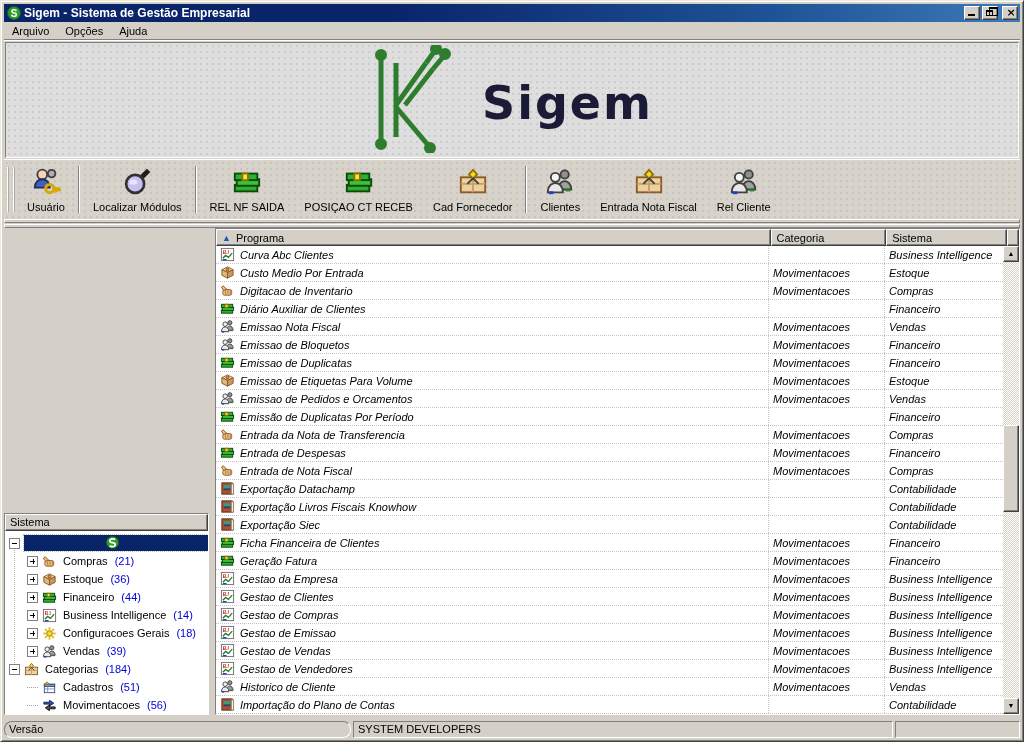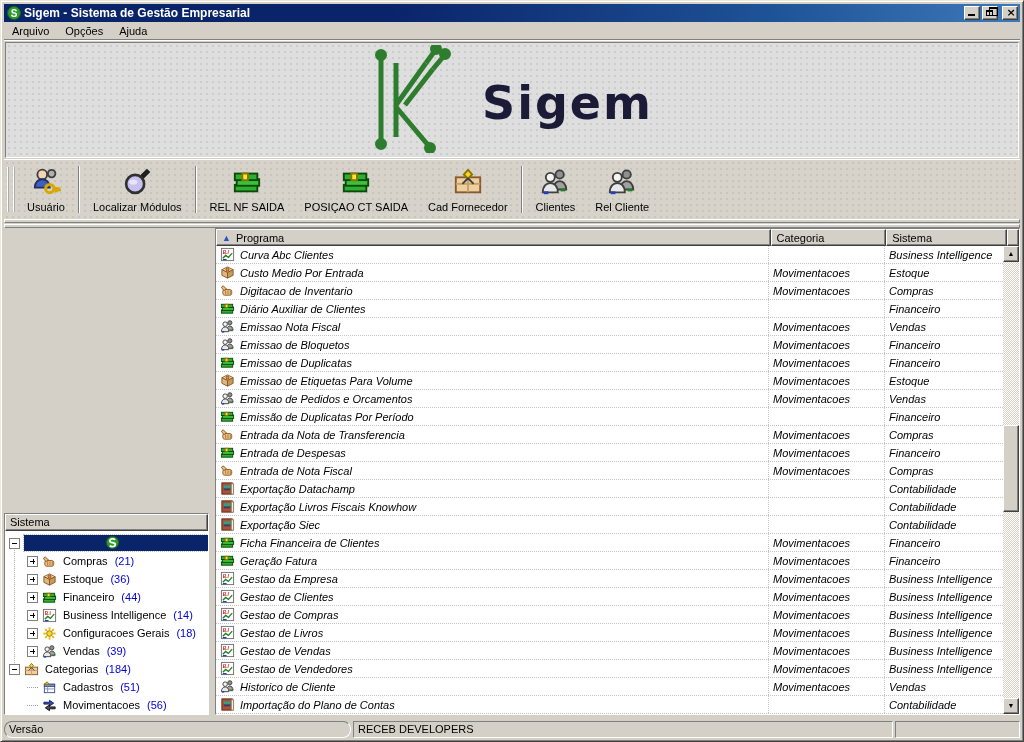--- a/index.html
+++ b/index.html
@@ -230,21 +230,21 @@
         <div class="tb-icon">
           <span style="display: flex;">
             <svg width="30" height="30" viewBox="0 0 16 16">
               <rect x="1.5" y="9.5" width="12" height="3.5" fill="#2fae2f" stroke="#0c4a0c"></rect>
               <rect x="2.5" y="6.5" width="12" height="3.5" fill="#3cc13c" stroke="#0c4a0c"></rect>
               <rect x="1.5" y="3.5" width="12" height="3.5" fill="#2fae2f" stroke="#0c4a0c"></rect>
               <rect x="5.5" y="3.5" width="3" height="3.5" fill="#ffe13a" stroke="#8a7500"></rect>
             </svg>
           </span>
         </div>
-        <div class="tb-label">POSIÇAO CT SAIDA</div>
+        <div class="tb-label">POSIÇAO CT RECEB</div>
       </div>
       <div class="tb-btn">
         <div class="tb-icon">
           <span style="display: flex;">
             <svg width="30" height="30" viewBox="0 0 16 16">
               <rect x="1.5" y="5.5" width="13" height="8" fill="#ecd0a0" stroke="#8a5a2a"></rect>
               <line x1="1.5" y1="9" x2="14.5" y2="9" stroke="#c8a068"></line>
               <line x1="8" y1="5.5" x2="8" y2="13.5" stroke="#c8a068"></line>
               <polygon points="8,1.5 10.2,4 8,6.2 5.8,4" fill="#ffd42a" stroke="#8a7500"></polygon>
               <line x1="8" y1="6" x2="5" y2="9" stroke="#404040"></line>
@@ -267,20 +267,35 @@
               <rect x="11" y="11.5" width="2.5" height="1.5" fill="#208020"></rect>
             </svg>
           </span>
         </div>
         <div class="tb-label">Clientes</div>
       </div>
       <div class="tb-btn">
         <div class="tb-icon">
           <span style="display: flex;">
             <svg width="30" height="30" viewBox="0 0 16 16">
+              <rect x="1.5" y="5.5" width="13" height="8" fill="#ecd0a0" stroke="#8a5a2a"></rect>
+              <line x1="1.5" y1="9" x2="14.5" y2="9" stroke="#c8a068"></line>
+              <line x1="8" y1="5.5" x2="8" y2="13.5" stroke="#c8a068"></line>
+              <polygon points="8,1.5 10.2,4 8,6.2 5.8,4" fill="#ffd42a" stroke="#8a7500"></polygon>
+              <line x1="8" y1="6" x2="5" y2="9" stroke="#404040"></line>
+              <line x1="8" y1="6" x2="11" y2="9" stroke="#404040"></line>
+            </svg>
+          </span>
+        </div>
+        <div class="tb-label">Entrada Nota Fiscal</div>
+      </div>
+      <div class="tb-btn">
+        <div class="tb-icon">
+          <span style="display: flex;">
+            <svg width="30" height="30" viewBox="0 0 16 16">
               <circle cx="10.5" cy="4" r="2.2" fill="#909090" stroke="#404040"></circle>
               <path d="M7 12c0-3 2-4.5 3.5-4.5S14 9 14 12z" fill="#a0a0a0" stroke="#404040"></path>
               <circle cx="5.5" cy="5.5" r="2.4" fill="#f5f5f5" stroke="#404040"></circle>
               <path d="M1.5 13.5c0-3.5 2.2-5 4-5s4 1.5 4 5z" fill="#e8e8e8" stroke="#404040"></path>
               <rect x="2" y="13" width="2.5" height="1.5" fill="#2040c0"></rect>
               <rect x="11" y="11.5" width="2.5" height="1.5" fill="#208020"></rect>
             </svg>
           </span>
         </div>
         <div class="tb-label">Rel Cliente</div>
@@ -877,21 +892,21 @@
               <span class="row-icon">
                 <span style="display: flex;">
                   <svg width="15" height="15" viewBox="0 0 16 16">
                     <rect x="1.5" y="1.5" width="13" height="13" fill="#fff" stroke="#707070"></rect>
                     <text x="3" y="7" font-size="5" font-weight="bold" fill="#d02020" font-family="sans-serif">B.I</text>
                     <polyline points="3,12 6,9 9,11 13,6.5" fill="none" stroke="#208020" stroke-width="1.4"></polyline>
                     <line x1="3" y1="13.5" x2="7" y2="13.5" stroke="#2040c0" stroke-width="1.4"></line>
                   </svg>
                 </span>
               </span>
-              <span>Gestao de Livros</span>
+              <span>Gestao de Emissao</span>
             </div>
             <div class="cell cell-categoria">Movimentacoes</div>
             <div class="cell cell-sistema">Business Intelligence</div>
           </div>
           <div class="list-row">
             <div class="cell cell-programa">
               <span class="row-icon">
                 <span style="display: flex;">
                   <svg width="15" height="15" viewBox="0 0 16 16">
                     <rect x="1.5" y="1.5" width="13" height="13" fill="#fff" stroke="#707070"></rect>
@@ -963,16 +978,16 @@
       <div class="vscroll">
         <div class="sbtn up">▲</div>
         <div class="sthumb"></div>
         <div class="sbtn down">▼</div>
       </div>
     </div>
   </div>
 
   <div class="statusbar">
     <div class="sb-panel sb-1">Versão</div>
-    <div class="sb-panel sb-2">RECEB DEVELOPERS</div>
+    <div class="sb-panel sb-2">SYSTEM DEVELOPERS</div>
     <div class="sb-panel sb-3"></div>
   </div>
 </div>
 
 </body></html>

